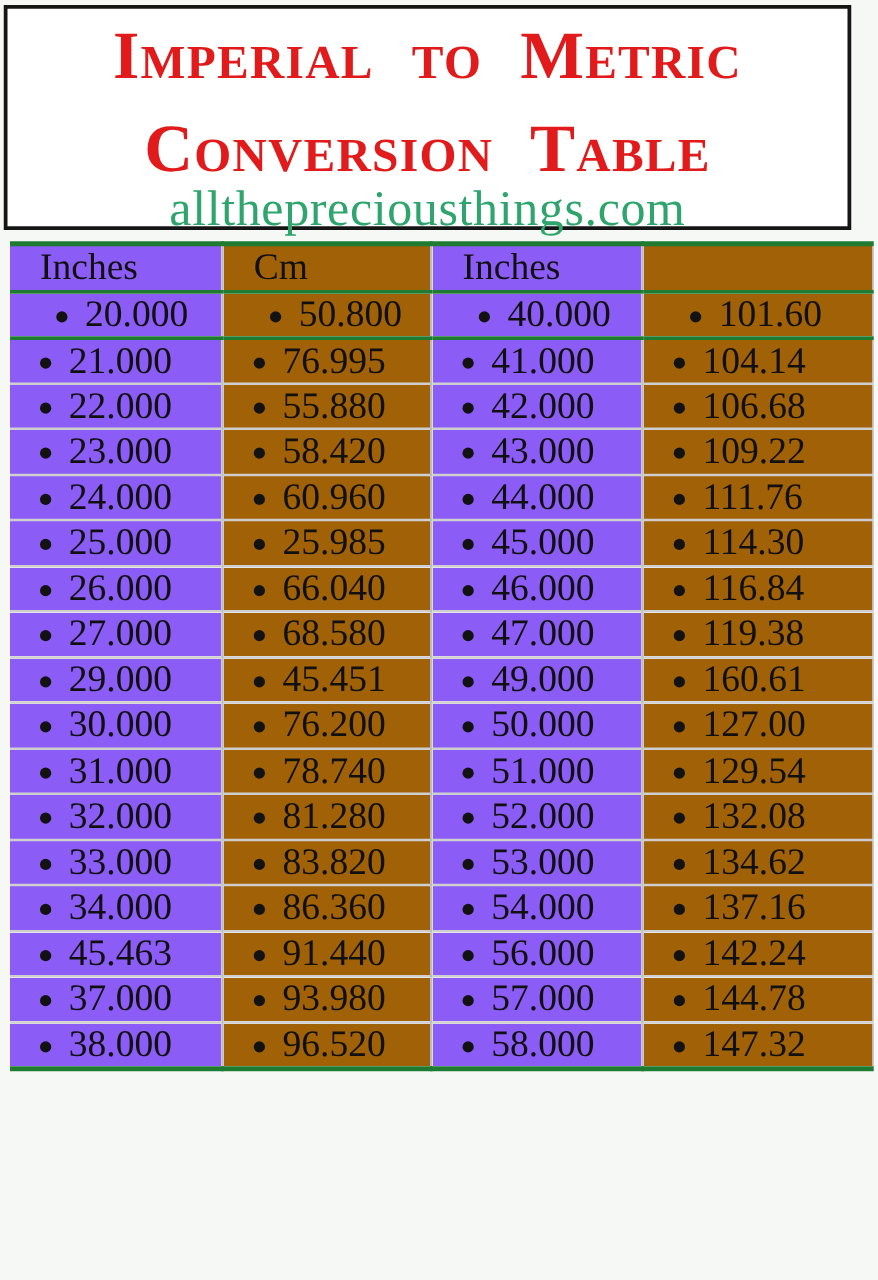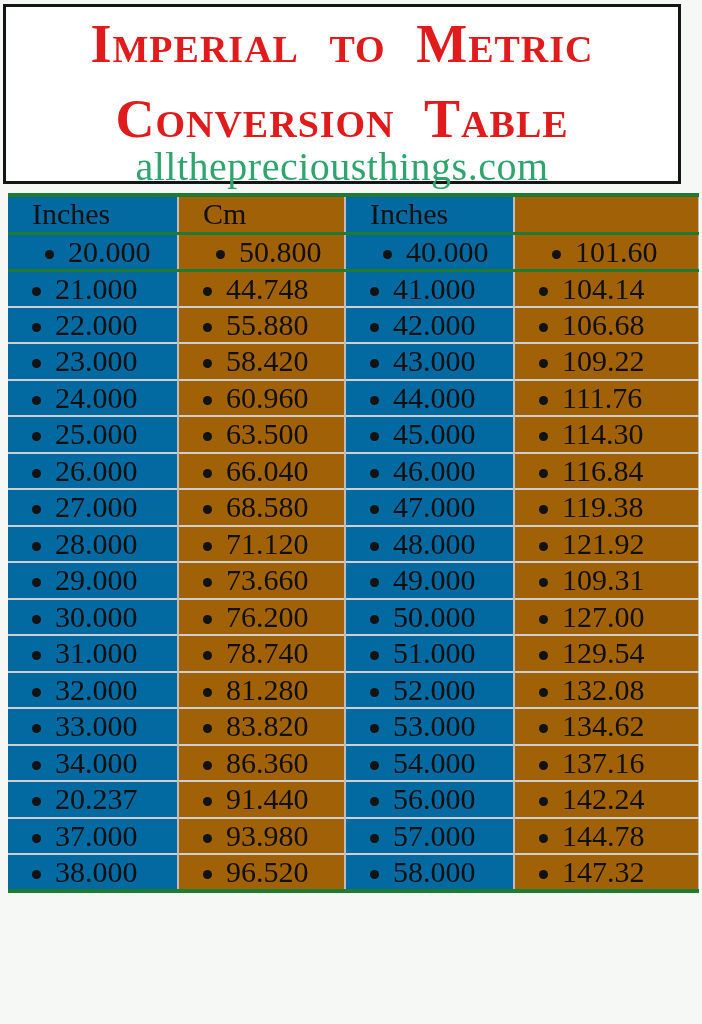--- a/index.html
+++ b/index.html
@@ -44,21 +44,21 @@
   }
   .conv-table th{
     height:38px;font-weight:normal;
     border-bottom:3px solid #1e7b31;
   }
   .conv-table td{height:36.5px;}
   tbody td{border-top:2px solid #cfcfcf;}
   tbody tr:first-child td{border-top:none;border-bottom:3px solid #1e7b31;padding-left:37px;}
   tbody tr:nth-child(2) td{border-top:none;margin-left:28px;}
 
-  .c-blue{background:#0369a1;}
+  .c-blue{background:#8b5cf6;}
   .c-white{
     background:#a16207;
     border-left:2px solid #bcbcbc;
     border-right:2px solid #bcbcbc;
   }
   .conv-table .c-white:last-child{border-right:1px solid #bcbcbc;}
 
   .bullet{
     display:inline-block;width:9px;height:9px;border-radius:50%;
     background:#121212;margin-right:14px;vertical-align:3px;
@@ -103,21 +103,21 @@
       </td>
       <td class="c-white">
         <span class="bullet"></span><span>101.60</span>
       </td>
     </tr>
         <tr>
       <td class="c-blue">
         <span class="bullet"></span><span>21.000</span>
       </td>
       <td class="c-white">
-        <span class="bullet"></span><span>44.748</span>
+        <span class="bullet"></span><span>76.995</span>
       </td>
       <td class="c-blue">
         <span class="bullet"></span><span>41.000</span>
       </td>
       <td class="c-white">
         <span class="bullet"></span><span>104.14</span>
       </td>
     </tr>
         <tr>
       <td class="c-blue">
@@ -159,21 +159,21 @@
       </td>
       <td class="c-white">
         <span class="bullet"></span><span>111.76</span>
       </td>
     </tr>
         <tr>
       <td class="c-blue">
         <span class="bullet"></span><span>25.000</span>
       </td>
       <td class="c-white">
-        <span class="bullet"></span><span>63.500</span>
+        <span class="bullet"></span><span>25.985</span>
       </td>
       <td class="c-blue">
         <span class="bullet"></span><span>45.000</span>
       </td>
       <td class="c-white">
         <span class="bullet"></span><span>114.30</span>
       </td>
     </tr>
         <tr>
       <td class="c-blue">
@@ -198,44 +198,30 @@
       </td>
       <td class="c-blue">
         <span class="bullet"></span><span>47.000</span>
       </td>
       <td class="c-white">
         <span class="bullet"></span><span>119.38</span>
       </td>
     </tr>
         <tr>
       <td class="c-blue">
-        <span class="bullet"></span><span>28.000</span>
-      </td>
-      <td class="c-white">
-        <span class="bullet"></span><span>71.120</span>
-      </td>
-      <td class="c-blue">
-        <span class="bullet"></span><span>48.000</span>
-      </td>
-      <td class="c-white">
-        <span class="bullet"></span><span>121.92</span>
-      </td>
-    </tr>
-        <tr>
-      <td class="c-blue">
         <span class="bullet"></span><span>29.000</span>
       </td>
       <td class="c-white">
-        <span class="bullet"></span><span>73.660</span>
+        <span class="bullet"></span><span>45.451</span>
       </td>
       <td class="c-blue">
         <span class="bullet"></span><span>49.000</span>
       </td>
       <td class="c-white">
-        <span class="bullet"></span><span>109.31</span>
+        <span class="bullet"></span><span>160.61</span>
       </td>
     </tr>
         <tr>
       <td class="c-blue">
         <span class="bullet"></span><span>30.000</span>
       </td>
       <td class="c-white">
         <span class="bullet"></span><span>76.200</span>
       </td>
       <td class="c-blue">
@@ -296,21 +282,21 @@
       </td>
       <td class="c-blue">
         <span class="bullet"></span><span>54.000</span>
       </td>
       <td class="c-white">
         <span class="bullet"></span><span>137.16</span>
       </td>
     </tr>
         <tr>
       <td class="c-blue">
-        <span class="bullet"></span><span>20.237</span>
+        <span class="bullet"></span><span>45.463</span>
       </td>
       <td class="c-white">
         <span class="bullet"></span><span>91.440</span>
       </td>
       <td class="c-blue">
         <span class="bullet"></span><span>56.000</span>
       </td>
       <td class="c-white">
         <span class="bullet"></span><span>142.24</span>
       </td>

